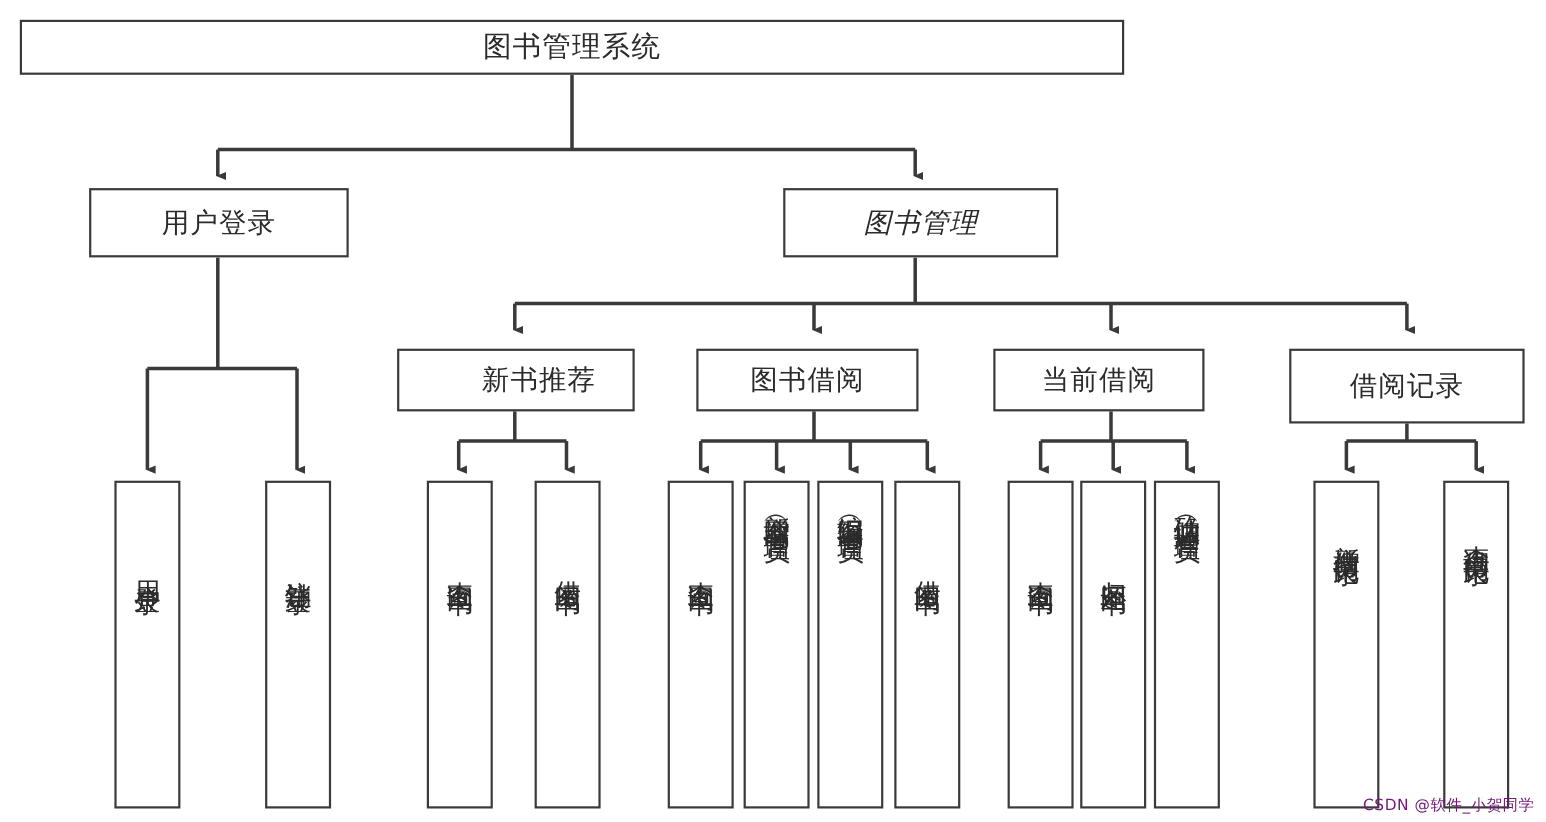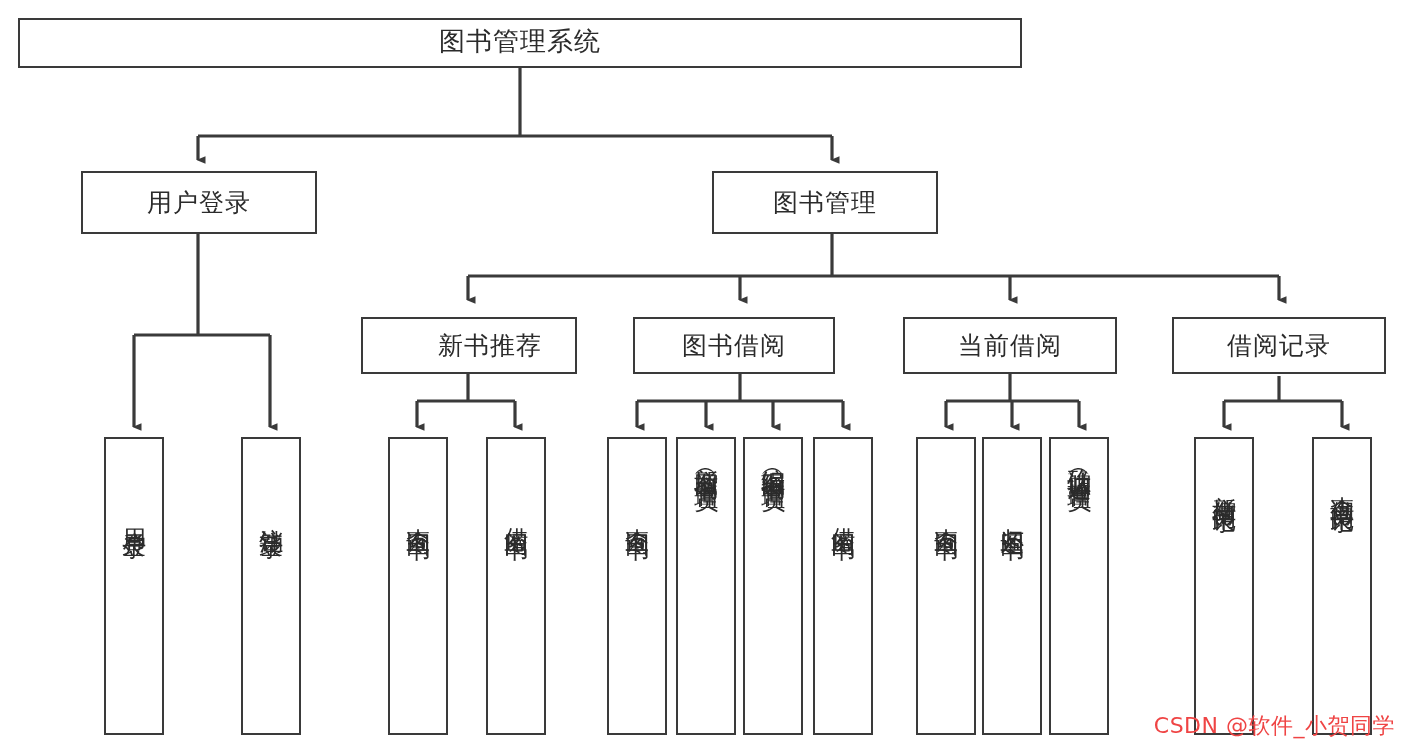--- a/index.html
+++ b/index.html
@@ -64,22 +64,22 @@
   .node.vert.top .vtext {
     margin-top: 0px;
   }
   #root-node {
     font-size: 26px;
   }
   #watermark {
     position: absolute;
     right: 10px;
     bottom: 6px;
-    font-size: 22px;
-    color: #ef4444;
+    font-size: 14px;
+    color: #701a75;
     letter-spacing: 0.5px;
     white-space: nowrap;
   }
 </style>
 </head>
 <body>
 
 <div id="canvas">
 
   <svg id="edges" viewBox="0 0 1405 747" xmlns="http://www.w3.org/2000/svg">
@@ -125,41 +125,41 @@
       <path d="M 1012 401 L 1012 427" marker-end="url(#arrow)"></path>
       <path d="M 1079 401 L 1079 427" marker-end="url(#arrow)"></path>
 
       <path d="M 1279 376 L 1279 401"></path>
       <path d="M 1224 401 L 1342 401"></path>
       <path d="M 1224 401 L 1224 427" marker-end="url(#arrow)"></path>
       <path d="M 1342 401 L 1342 427" marker-end="url(#arrow)"></path>
     </g>
   </svg>
 
-  <div class="node horiz" id="root-node" style="left:18px; top:18px; width:1004px; height:50px;font-family:Liberation Mono, monospace;">
+  <div class="node horiz" id="root-node" style="left:18px; top:18px; width:1004px; height:50px;">
     <span>图书管理系统</span>
   </div>
 
   <div class="node horiz" style="left:81px; top:171px; width:236px; height:63px;">
     <span>用户登录</span>
   </div>
-  <div class="node horiz" style="left:712px; top:171px; width:226px; height:63px;">
+  <div class="node horiz" style="left:712px; top:171px; width:250px; height:63px;font-style:italic;">
     <span>图书管理</span>
   </div>
 
   <div class="node horiz" style="left:361px; top:317px; width:216px; height:57px;padding-left:42px;">
     <span>新书推荐</span>
   </div>
   <div class="node horiz" style="left:633px; top:317px; width:202px; height:57px;">
     <span>图书借阅</span>
   </div>
-  <div class="node horiz" style="left:903px; top:317px; width:214px; height:57px;">
+  <div class="node horiz" style="left:903px; top:317px; width:192px; height:57px;">
     <span>当前借阅</span>
   </div>
-  <div class="node horiz" style="left:1172px; top:317px; width:214px; height:57px;">
+  <div class="node horiz" style="left:1172px; top:317px; width:214px; height:68px;">
     <span>借阅记录</span>
   </div>
 
   <div class="node vert center" style="left:104px; top:437px; width:60px; height:298px;">
     <span class="vtext">用户登录</span>
   </div>
   <div class="node vert center" style="left:241px; top:437px; width:60px; height:298px;">
     <span class="vtext">注销登录</span>
   </div>
 

